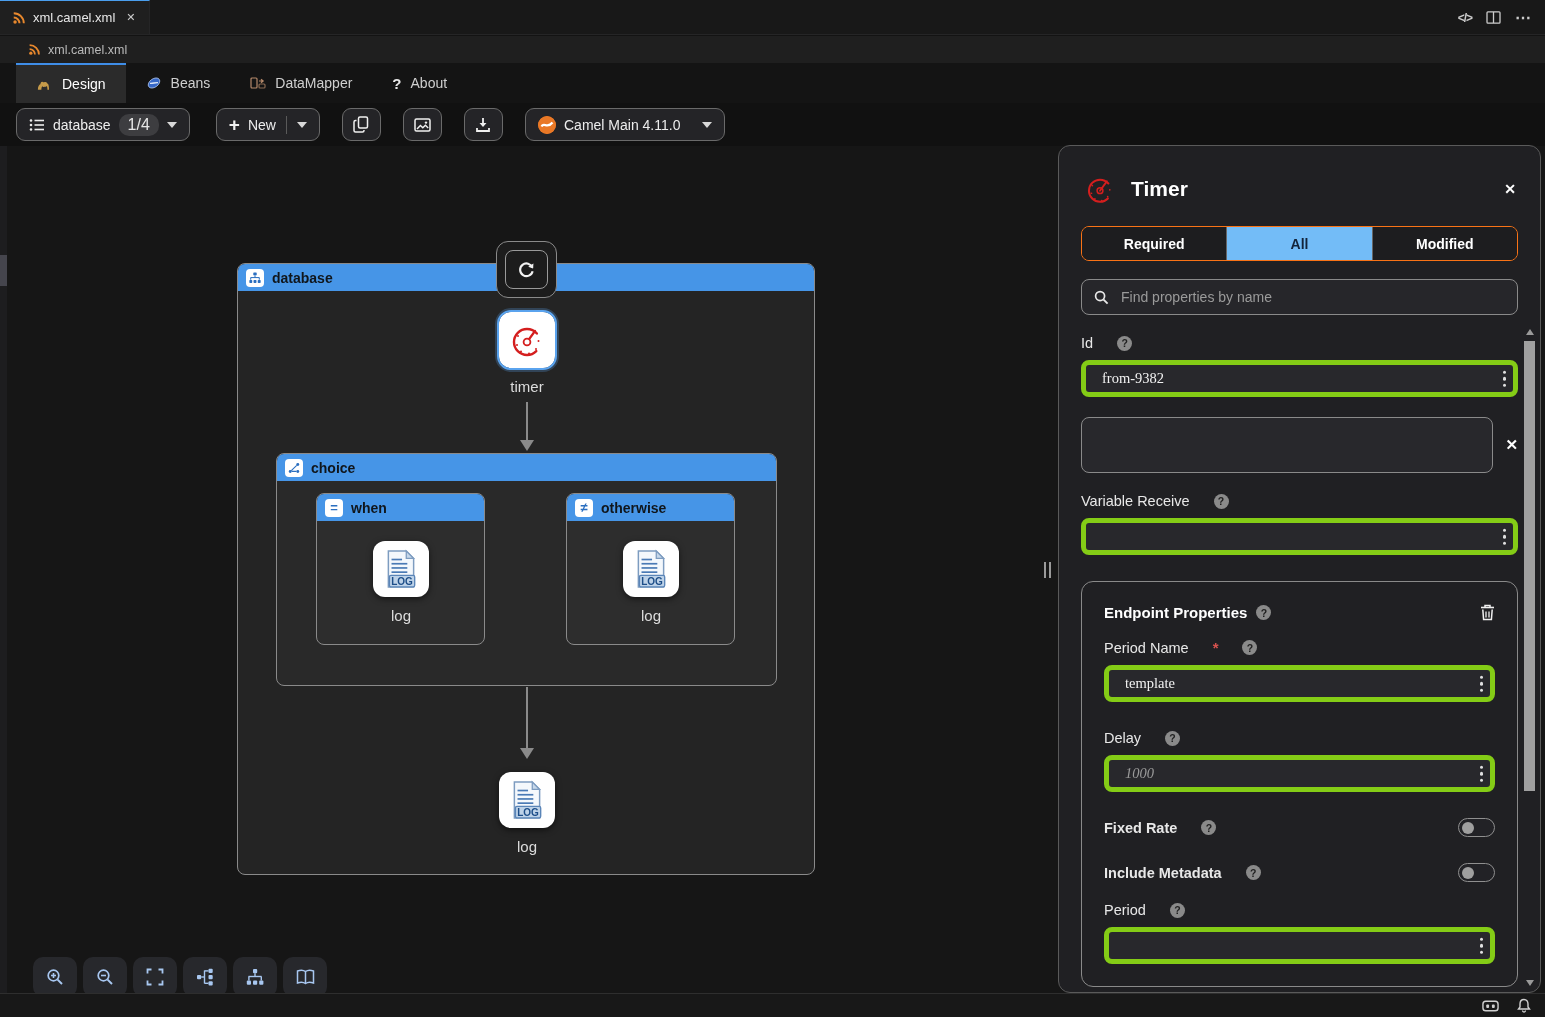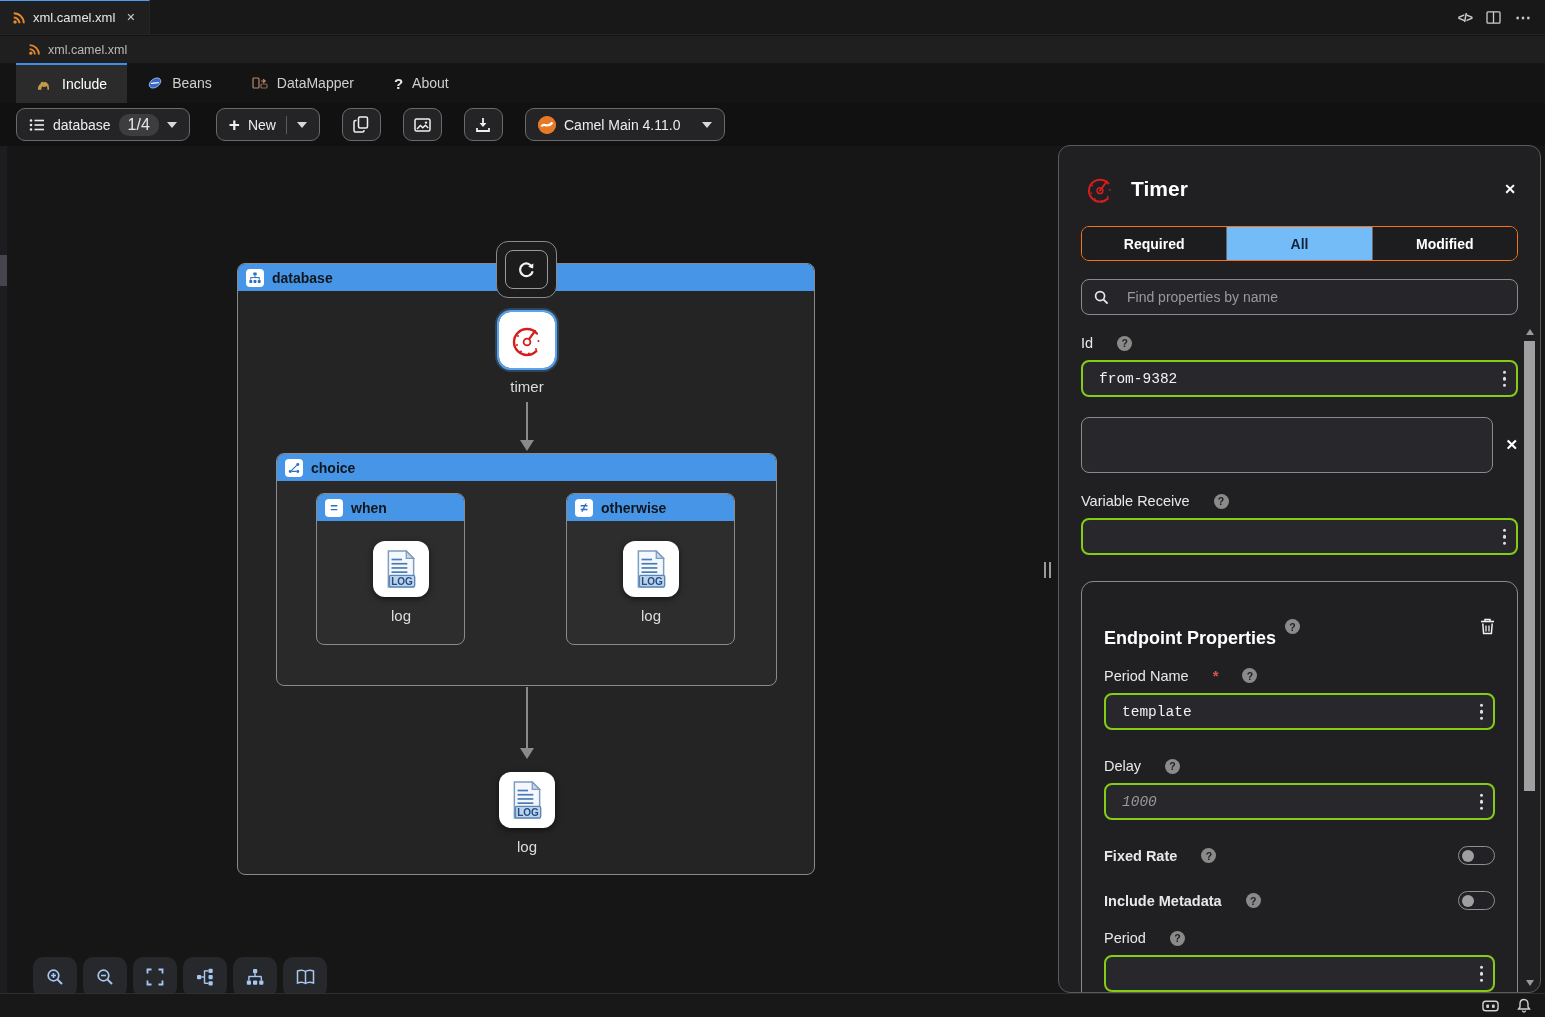--- a/index.html
+++ b/index.html
@@ -58,21 +58,21 @@
   .gheader { height:27px; background:#4695e7; border-radius:7px 7px 0 0; display:flex; align-items:center;
              gap:8px; padding:0 8px; cursor:pointer; }
   .gheader .glabel { color:#10161c; font-size:14px; font-weight:bold; }
   .gicon { width:18px; height:18px; background:#ffffff; border-radius:4px; display:flex; align-items:center;
            justify-content:center; }
   .i-eq::before { content:"="; color:#2b6fc0; font-weight:bold; font-size:13px; }
   .i-neq::before { content:"≠"; color:#2b6fc0; font-weight:bold; font-size:13px; }
 
   .g-database { left:237px; top:117px; width:578px; height:612px; background:#242424; }
   .g-choice   { left:276px; top:307px; width:501px; height:233px; background:#292929; }
-  .g-when     { left:316px; top:347px; width:149px; height:152px; background:#2d2d2d; }
+  .g-when     { left:316px; top:347px; width:169px; height:152px; background:#2d2d2d; }
   .g-otherwise{ left:566px; top:347px; width:169px; height:152px; background:#2d2d2d; }
 
   .node { position:absolute; width:56px; height:56px; background:#ffffff; border-radius:12px;
           display:flex; align-items:center; justify-content:center; cursor:pointer;
           box-shadow:0 2px 6px rgba(0,0,0,.55); }
   .node.selected { outline:2px solid #5aa3ee; outline-offset:0; box-shadow:0 0 0 4px rgba(90,163,238,.25); }
   .nlabel { position:absolute; color:#dcdcdc; font-size:15px; text-align:center; width:80px; }
 
   .refresh-fab { position:absolute; left:496px; top:95px; width:61px; height:57px; background:#1c1c1c;
                  border:1px solid #8a8a8a; border-radius:12px; display:flex; align-items:center;
@@ -99,49 +99,49 @@
   .panel-head .i-close { color:#ffffff; font-size:14px; font-weight:bold; cursor:pointer; }
 
   .filter-group { display:flex; margin:2px 22px 0 22px; border:1px solid #f97316; border-radius:8px;
                   overflow:hidden; height:35px; }
   .fbtn { flex:1; background:#1d1d1f; color:#ffffff; font-size:14px; font-weight:600; border:none;
           border-right:1px solid #666666; cursor:pointer; }
   .fbtn:last-child { border-right:none; }
   .fbtn.active { background:#73bcf7; color:#13233a; }
 
   .searchbox { margin:18px 22px 0 22px; height:36px; background:#26262a; border:1px solid #8a8a8a;
-               border-radius:8px; display:flex; align-items:center; gap:18px; padding:0 12px; }
+               border-radius:8px; display:flex; align-items:center; gap:12px; padding:0 12px; }
   .searchbox input { flex:1; background:transparent; border:none; outline:none; color:#e8e8e8; font-size:14px;
                      font-family:"Liberation Sans", sans-serif; }
   .searchbox input::placeholder { color:#9a9a9a; }
 
   .field { margin:20px 22px 0 22px; }
   .flabel { display:flex; align-items:center; gap:24px; color:#e8e8e8; font-size:14.5px; margin-bottom:9px; }
   .help { width:15px; height:15px; border-radius:50%; background:#8a8a8a; color:#1f1f1f; font-size:10.5px;
           font-weight:bold; display:inline-flex; align-items:center; justify-content:center; }
   .help::before { content:"?"; }
   .req::before { content:"*"; color:#d9534f; font-weight:bold; font-size:15px; }
   .inputwrap { position:relative; }
-  .tinput { width:100%; height:37px; background:#28282c; border:2px solid #84cc16; border-radius:8px;
+  .tinput { width:100%; height:37px; background:#28282c; border:5px solid #84cc16; border-radius:8px;
             color:#f2f2f2; font-size:14.5px; padding:0 34px 0 16px; outline:none;
-            font-family:Liberation Mono, monospace; }
+            font-family:Liberation Serif, serif; }
   .tinput::placeholder { color:#9a9a9a; font-style:italic; }
   .kebab { position:absolute; right:12px; top:50%; transform:translateY(-50%); display:flex;
            flex-direction:column; gap:3px; cursor:pointer; }
   .kebab i { width:3.5px; height:3.5px; border-radius:50%; background:#e0e0e0; display:block; }
 
   .descwrap { display:flex; align-items:center; gap:12px; }
   .tarea { flex:1; height:56px; background:#28282c; border:1px solid #8a8a8a; border-radius:8px;
            color:#f2f2f2; font-size:14px; padding:8px 12px; resize:none; outline:none;
            font-family:"Liberation Sans", sans-serif; }
   .clear-x { color:#ffffff; font-weight:bold; font-size:15px; cursor:pointer; }
 
   .card { margin:26px 22px 0 22px; border:1px solid #8a8a8a; border-radius:12px; padding:22px; }
   .card-head { display:flex; align-items:center; gap:9px; margin-bottom:16px; }
-  .card-title { color:#ffffff; font-size:18px; font-weight:bold;margin-top:24px; }
+  .card-title { color:#ffffff; font-size:15px; font-weight:bold; }
   .card-head .spacer { flex:1; }
   .cfield { margin-top:18px; }
   .rowfield { margin-top:26px; display:flex; align-items:center;font-weight:bold; }
   .rowfield .flabel { margin-bottom:0; flex:1; }
   .toggle { width:37px; height:19px; border:1px solid #8f8f8f; border-radius:10px; background:#222226;
             position:relative; cursor:pointer; }
   .toggle::before { content:""; position:absolute; left:3px; top:2.5px; width:12px; height:12px;
                     border-radius:50%; background:#9f9f9f; }
 
   .pscroll { position:absolute; right:3px; top:183px; bottom:6px; width:13px; }
@@ -202,21 +202,21 @@
     <span class="breadcrumb-label">xml.camel.xml</span>
   </div>
 
   <div class="navtabs">
     <div class="ntab active">
       <span>
         <svg width="17" height="14" viewBox="0 0 18 14">
             <path fill="#c59a49" d="M2 13c0-3.2 1.1-5.2 2.6-5.7C5 4.8 6.2 4.2 7.2 4.8c.8.5 1.1.6 1.9.2.8-.4 2-.3 2.4.8.3.8 1.3 1 1.7 2 .4 1.1.6 3.2.6 5.2h-1.7c0-1.9-.2-3.3-.7-3.9-.5.9-1.7 1.2-2.4.7-.7.5-1.8.4-2.3-.3-.6.7-1 1.7-1 3.5H2z"></path>
           </svg>
       </span>
-      <span>Include</span>
+      <span>Design</span>
     </div>
     <div class="ntab">
       <span>
         <svg width="16" height="16" viewBox="0 0 16 16">
             <g transform="rotate(-35 8 8)">
               <ellipse cx="8" cy="8" rx="6.4" ry="4.2" fill="#3668c8" stroke="#a9c1ea" stroke-width="0.8"></ellipse>
               <path d="M4.5 6 C7 8,9 8,11.5 10" stroke="#dbe6f7" stroke-width="1.3" fill="none"></path>
             </g>
           </svg>
       </span>

